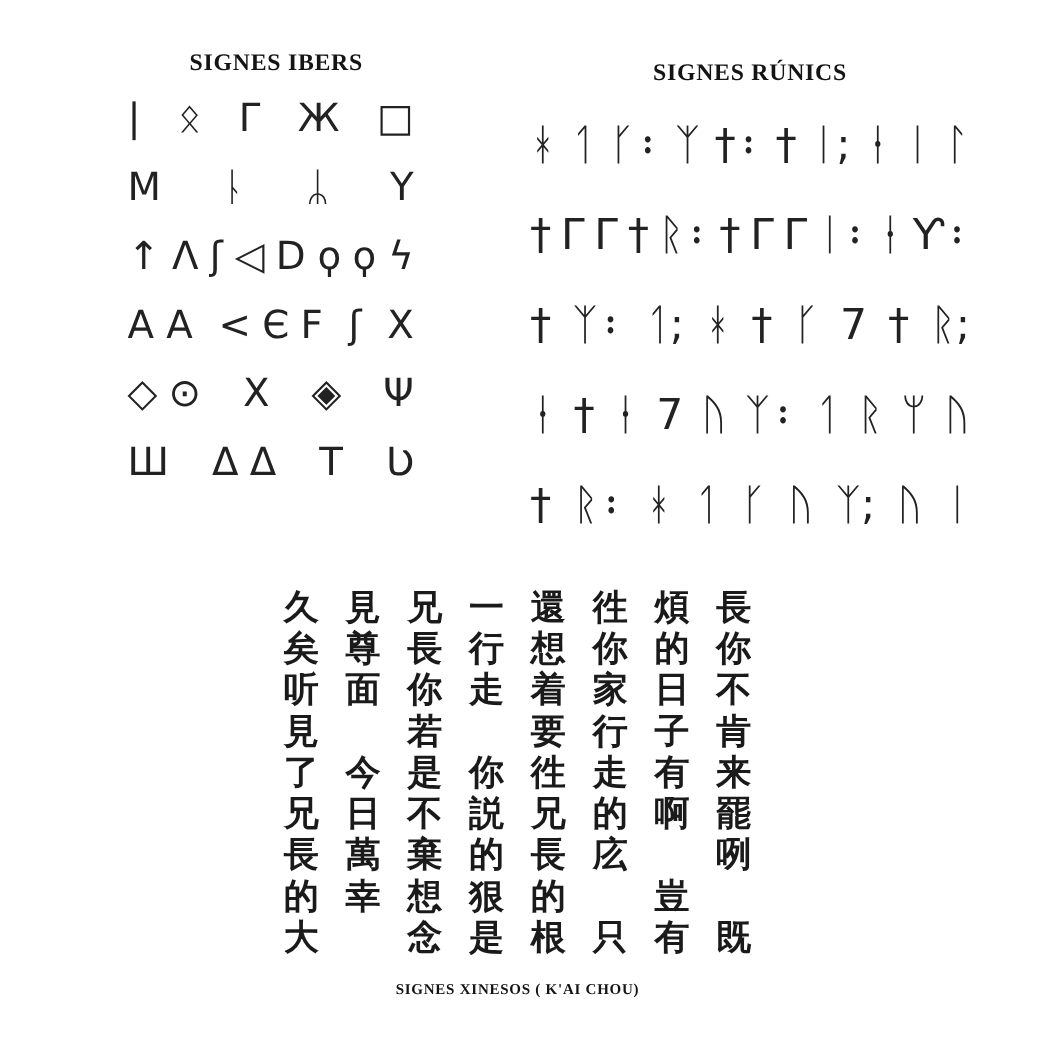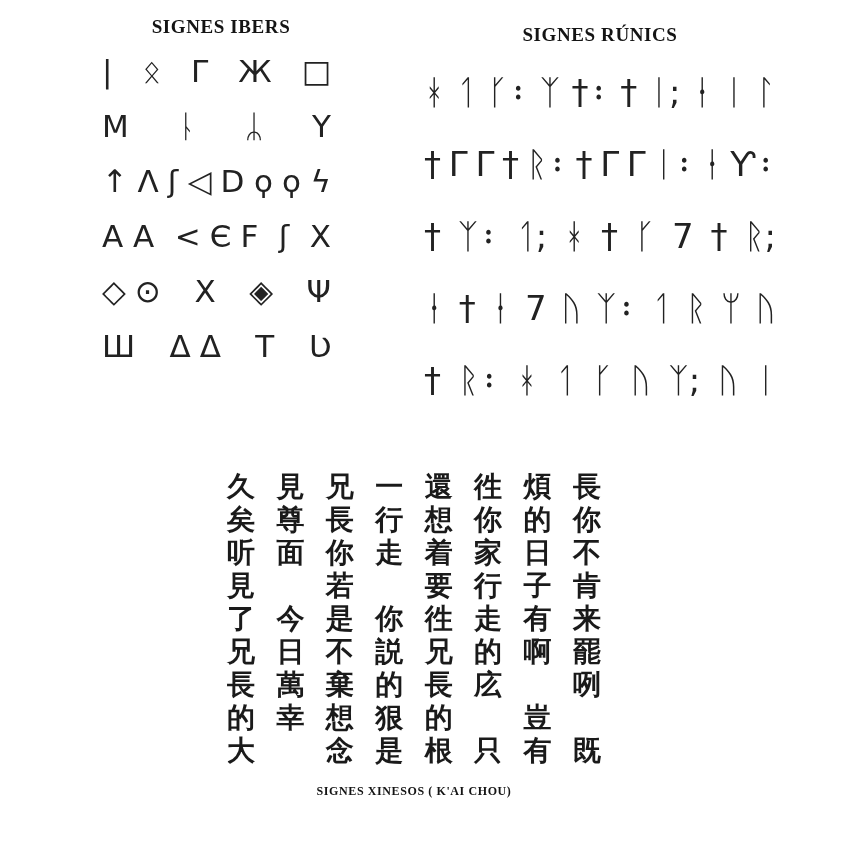--- a/index.html
+++ b/index.html
@@ -5,33 +5,33 @@
   html,body{margin:0;padding:0;background:#ffffff;}
   .canvas{
     position:relative;width:850px;height:850px;background:#ffffff;
     color:#1f1f1f;font-family:"DejaVu Sans",sans-serif;overflow:hidden;margin:0 auto;
   }
   .panel-title{
     font-family:"Liberation Serif",serif;font-weight:bold;font-size:19px;
     letter-spacing:0.6px;color:#141414;text-align:center;margin:0;
   }
   
-  .ibers{position:absolute;left:96px;top:16px;width:250px;}
+  .ibers{position:absolute;left:96px;top:40px;width:250px;}
   .ibers .panel-title{margin-bottom:6px;}
   #ibers-rows{display:flex;flex-direction:column;}
   .ib-row{
     height:55px;display:flex;align-items:center;justify-content:space-between;
     padding:0 6px;
   }
   .ib-cell{
     font-size:31px;line-height:1;letter-spacing:9px;white-space:nowrap;
     color:#222;
   }
   
-  .runics{position:absolute;left:420px;top:24px;width:360px;}
+  .runics{position:absolute;left:420px;top:48px;width:360px;}
   .runics .panel-title{margin-bottom:10px;}
   #runic-rows{display:flex;flex-direction:column;}
   .rn-row{
     height:72px;display:flex;align-items:center;justify-content:space-between;
     padding:0 4px;
   }
   .rn-cell{font-size:34px;line-height:1;color:#222;white-space:nowrap;}
   
   .xinesos{position:absolute;left:0;top:470px;width:828px;}
   #chinese-columns{

